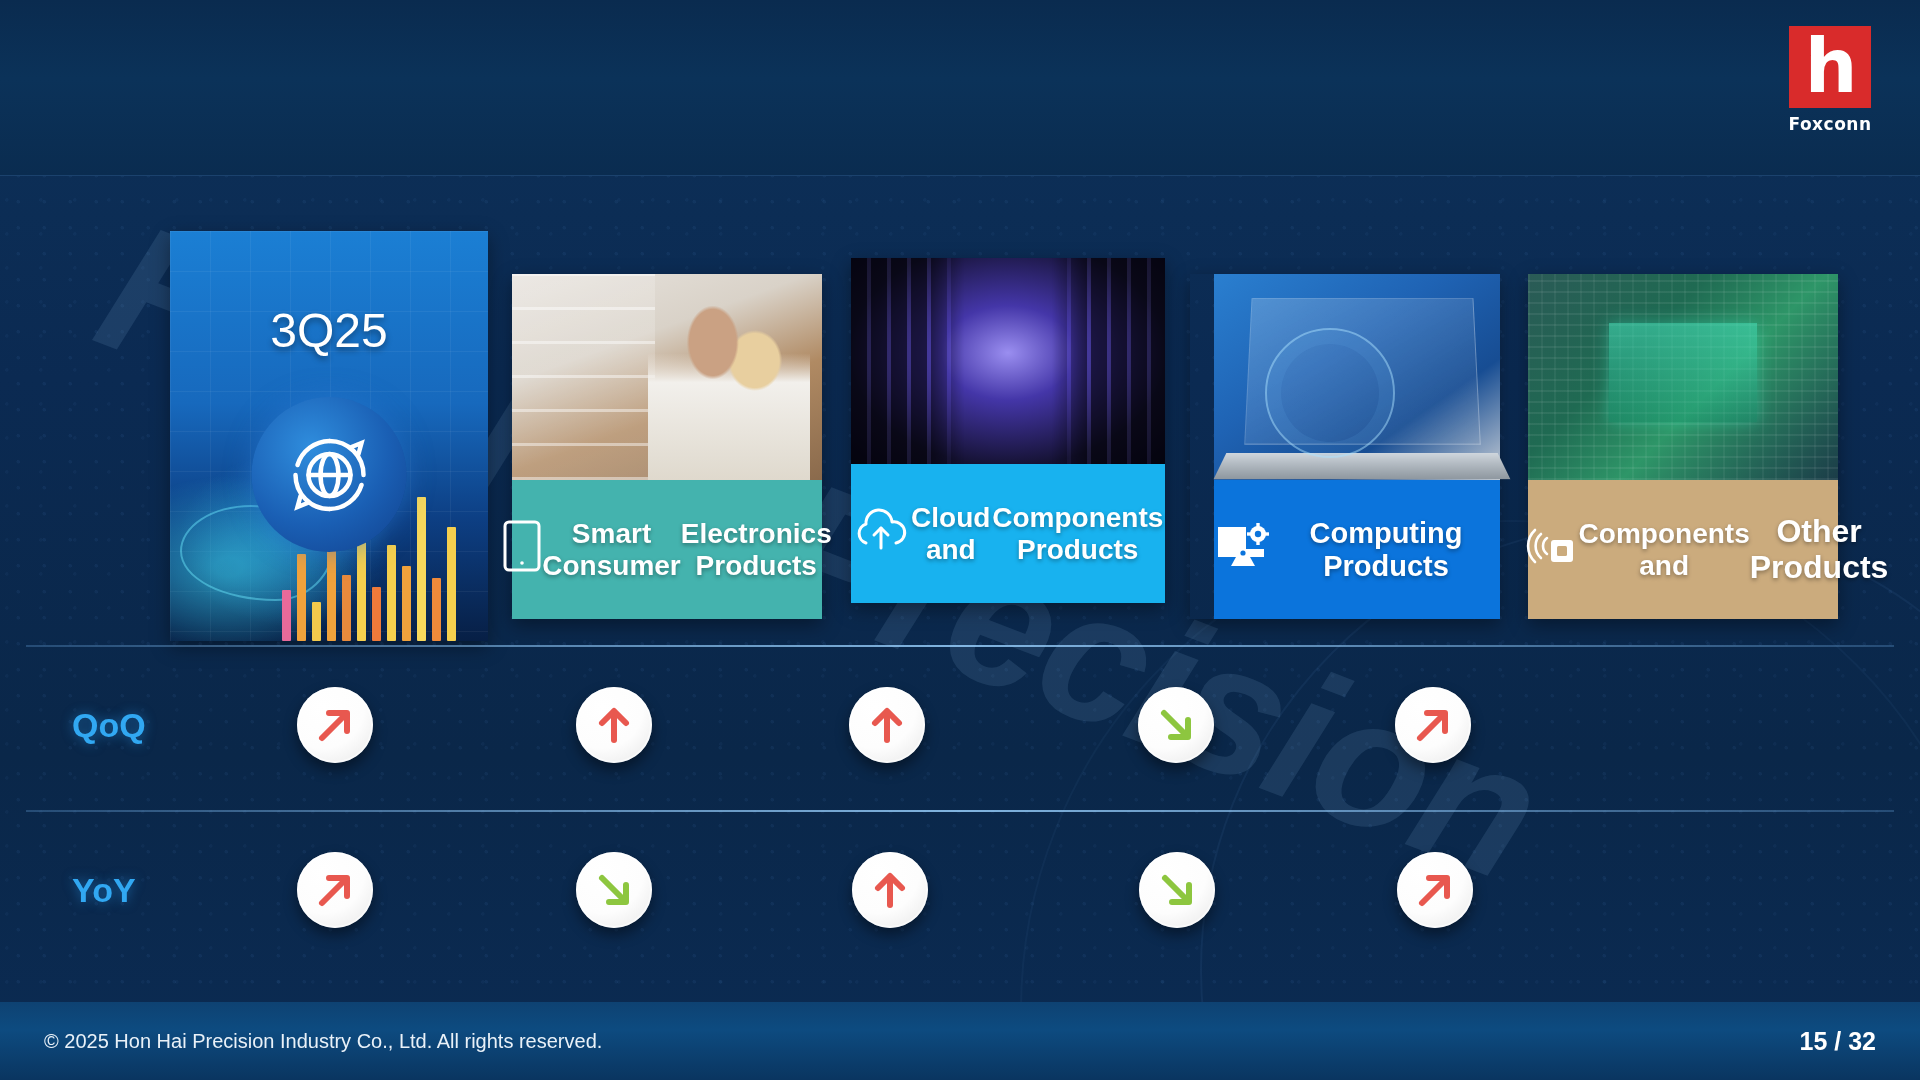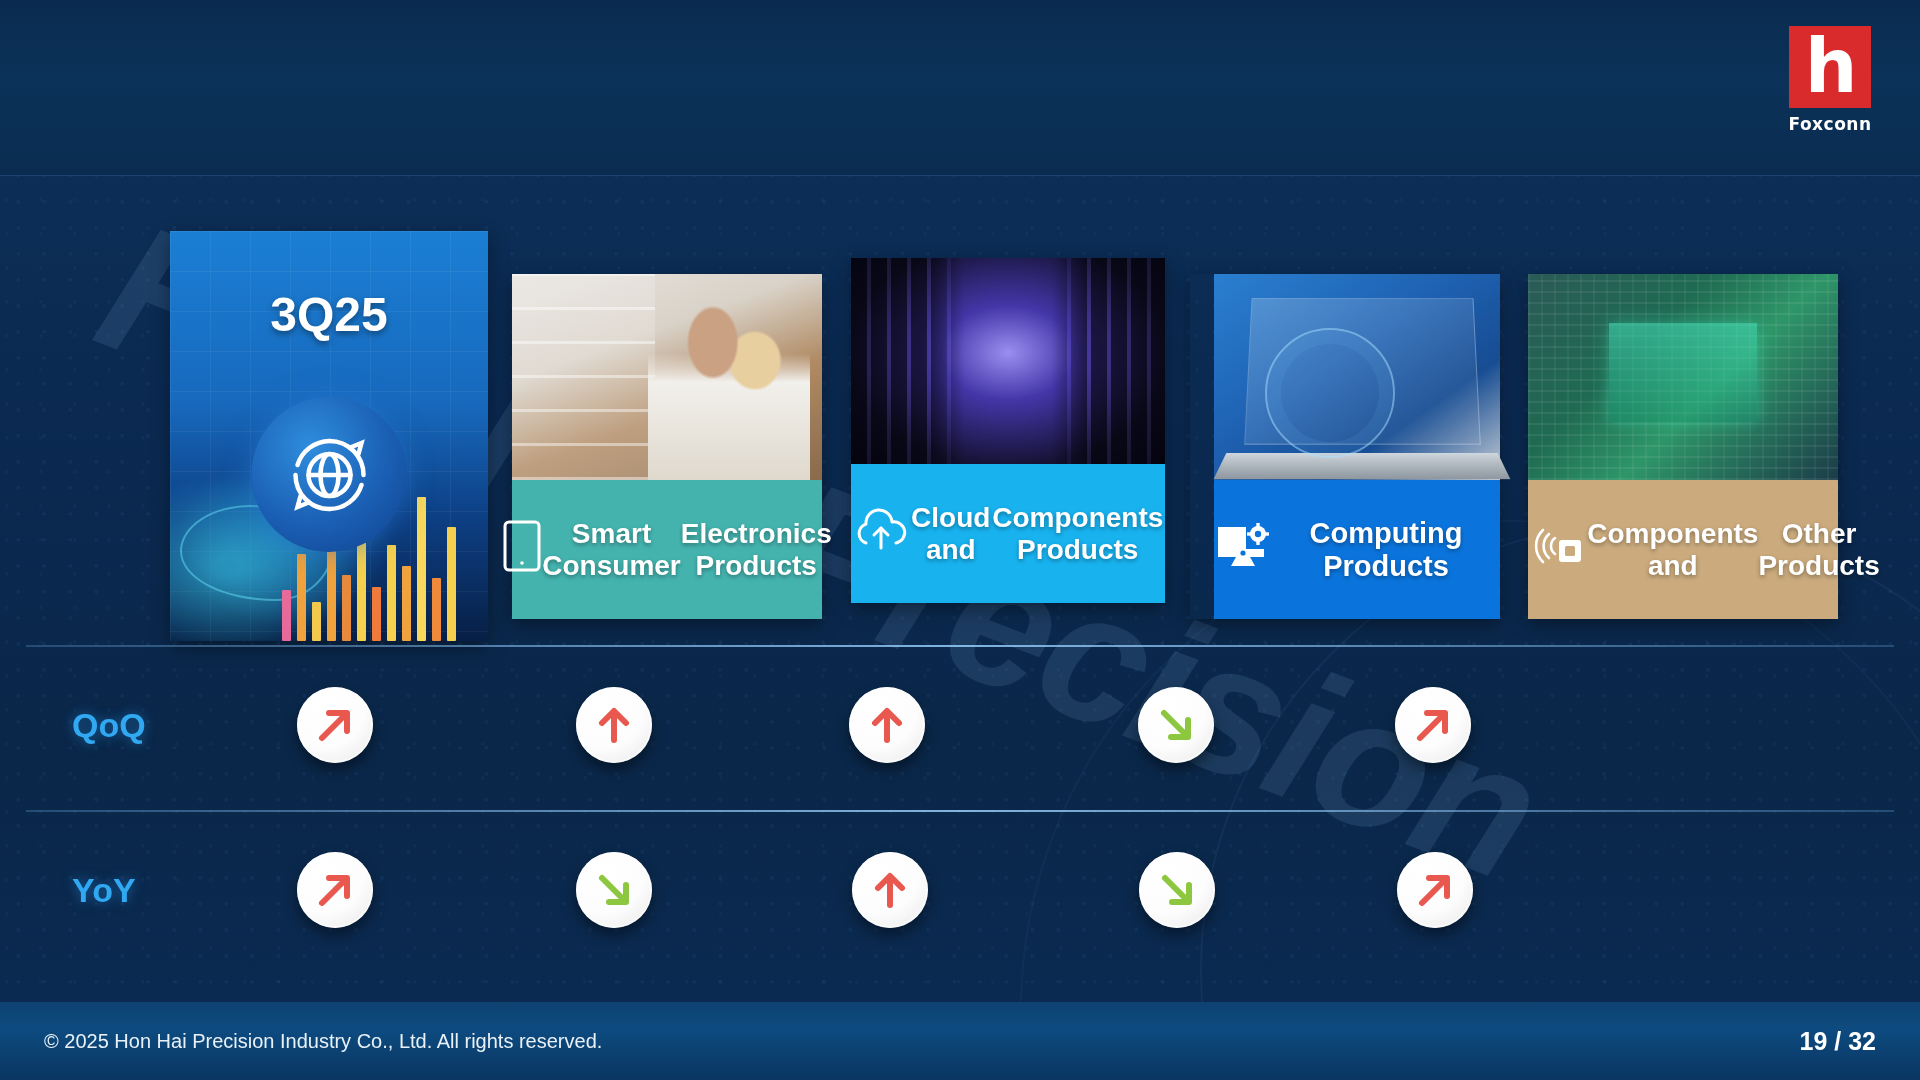--- a/index.html
+++ b/index.html
@@ -69,22 +69,22 @@
      background-size:40px 40px; }
   .c1-map { position:absolute; left:-10px; bottom:0; width:230px; height:185px;
      background:radial-gradient(ellipse at 30% 60%, rgba(60,210,235,.55) 0 6%, transparent 58%),
                 radial-gradient(ellipse at 55% 45%, rgba(40,150,220,.45) 0 8%, transparent 60%);
      filter:blur(.4px); }
   .c1-map:after{ content:""; position:absolute; left:20px; bottom:40px; width:150px; height:92px;
      border:2px solid rgba(110,235,255,.45); border-radius:46% 54% 38% 62%/48% 42% 58% 52%; }
   .c1-bars { position:absolute; right:6px; bottom:0; width:200px; height:150px;
      display:flex; align-items:flex-end; gap:6px; }
   .c1-bars i { display:block; width:9px; border-radius:1px; }
-  .c1-label { position:absolute; left:0; right:0; top:56px; text-align:center;
-     font-size:48px; font-weight:700; color:#fff; text-shadow:0 3px 6px rgba(0,0,0,.4); }
+  .c1-label { position:absolute; left:0; right:0; top:72px; text-align:center;
+     font-size:48px; font-weight:400; color:#fff; text-shadow:0 3px 6px rgba(0,0,0,.4); }
   .c1-badge { position:absolute; left:50%; top:166px; transform:translateX(-50%);
      width:155px; height:155px; border-radius:50%;
      background:radial-gradient(circle at 38% 32%, #2f8ddd 0%, #1a5fb4 55%, #11408c 100%);
      display:flex; align-items:center; justify-content:center;
      box-shadow:0 0 26px rgba(40,120,210,.55); }
 
   .card2 { left:512px; top:98px; width:310px; height:345px; }
   .card2 .photo { height:206px;
      background:linear-gradient(160deg,#e8e4df 0%,#d9d2c8 34%,#b08a63 62%,#8a6a4c 100%); }
   .card2 .band { height:139px; background:#44b3ae; }
@@ -289,21 +289,21 @@
         <span class="band-icon">
           <svg width="56" height="48" viewBox="0 0 56 48" fill="none" stroke="#fff" stroke-width="2.6" stroke-linecap="round">
             <path d="M12 40 A22 22 0 0 1 12 8"></path>
             <path d="M18 36 A16 16 0 0 1 18 12"></path>
             <path d="M24 32 A10 10 0 0 1 24 16"></path>
             <rect x="28" y="18" width="22" height="22" rx="3" fill="#fff" stroke="none"></rect>
             <rect x="34" y="24" width="10" height="10" rx="1.5" fill="#cbab7d" stroke="none"></rect>
           </svg>
         </span>
         <span class="band-label" style="font-size:28px">Components and</span>
-        <span class="band-label" style="font-size:28px">Other Products</span>
+        <span class="band-label" style="font-size:32px">Other Products</span>
       </div>
     </div>
 
   </div>
 
   <div class="divider d1"></div>
   <div class="divider d2"></div>
 
   <div class="row qoq">
     <div class="row-label">QoQ</div>
@@ -398,16 +398,16 @@
         <svg width="42" height="42" viewBox="0 0 42 42" fill="none" stroke="#e8584f" stroke-width="6" stroke-linecap="round" stroke-linejoin="round">
           <line x1="8" y1="34" x2="32" y2="10"></line>
             <path d="M15 9 H33 V27"></path>
         </svg>
       </span>
     </div>
   </div>
 
   <div class="footer">
     <div class="copyright">© 2025  Hon Hai Precision Industry Co., Ltd. All rights reserved.</div>
-    <div class="pagenum">19 / 32</div>
+    <div class="pagenum">15 / 32</div>
   </div>
 
 </div>
 
 </body></html>

